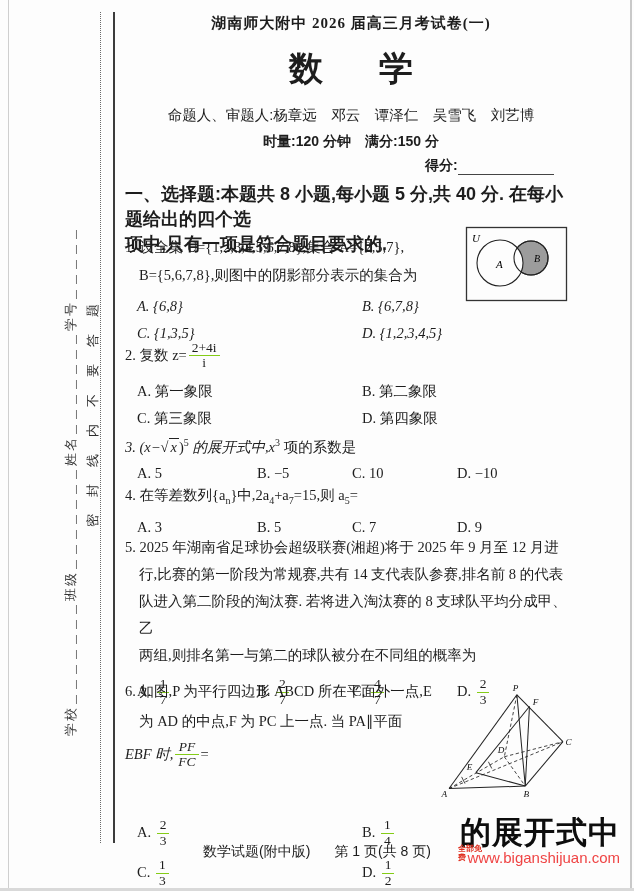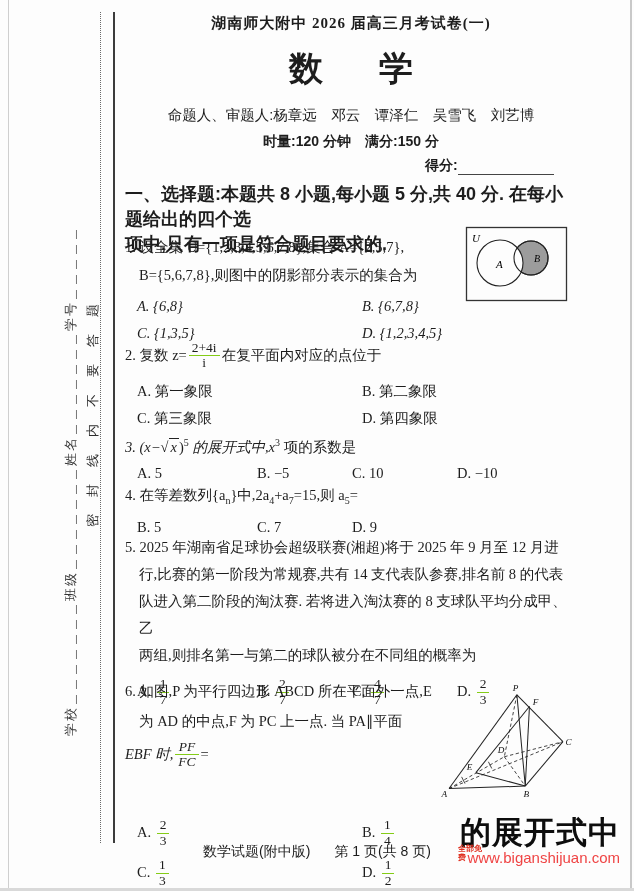--- a/index.html
+++ b/index.html
@@ -122,21 +122,21 @@
       <div class="opts2" style="margin-top:4px;font-style:italic;">
         <span>A. {6,8}</span>
         <span>B. {6,7,8}</span>
         <span>C. {1,3,5}</span>
         <span>D. {1,2,3,4,5}</span>
       </div>
     </div>
 
     <div class="q" style="top:338px;">
       <div class="stem" style="line-height:34px;">
-        <span>2. 复数 z=</span><span class="frac"><span class="num">2+4i</span><span class="den">i</span></span><span>在复平面内对应的点位于</span>
+        <span>2. 复数 z=</span><span class="frac"><span class="num">2+4i</span><span class="den">i</span></span>
       </div>
       <div class="opts2" style="margin-top:6px;">
         <span>A. 第一象限</span>
         <span>B. 第二象限</span>
         <span>C. 第三象限</span>
         <span>D. 第四象限</span>
       </div>
     </div>
 
     <div class="q" style="top:430px;">
@@ -149,20 +149,21 @@
         <span>C. 10</span>
         <span>D. −10</span>
       </div>
     </div>
 
     <div class="q" style="top:482px;">
       <div class="stem">
         <span>4. 在等差数列{a</span><sub>n</sub><span>}中,2a</span><sub>4</sub><span>+a</span><sub>7</sub><span>=15,则 a</span><sub>5</sub><span>=</span>
       </div>
       <div class="opts4">
+        <span>A. 3</span>
         <span>B. 5</span>
         <span>C. 7</span>
         <span>D. 9</span>
       </div>
     </div>
 
     <div class="q" style="top:534px;line-height:27px;">
       <div>5. 2025 年湖南省足球协会超级联赛(湘超)将于 2025 年 9 月至 12 月进</div>
       <div style="padding-left:14px;">行,比赛的第一阶段为常规赛,共有 14 支代表队参赛,排名前 8 的代表</div>
       <div style="padding-left:14px;">队进入第二阶段的淘汰赛. 若将进入淘汰赛的 8 支球队平均分成甲、乙</div>

